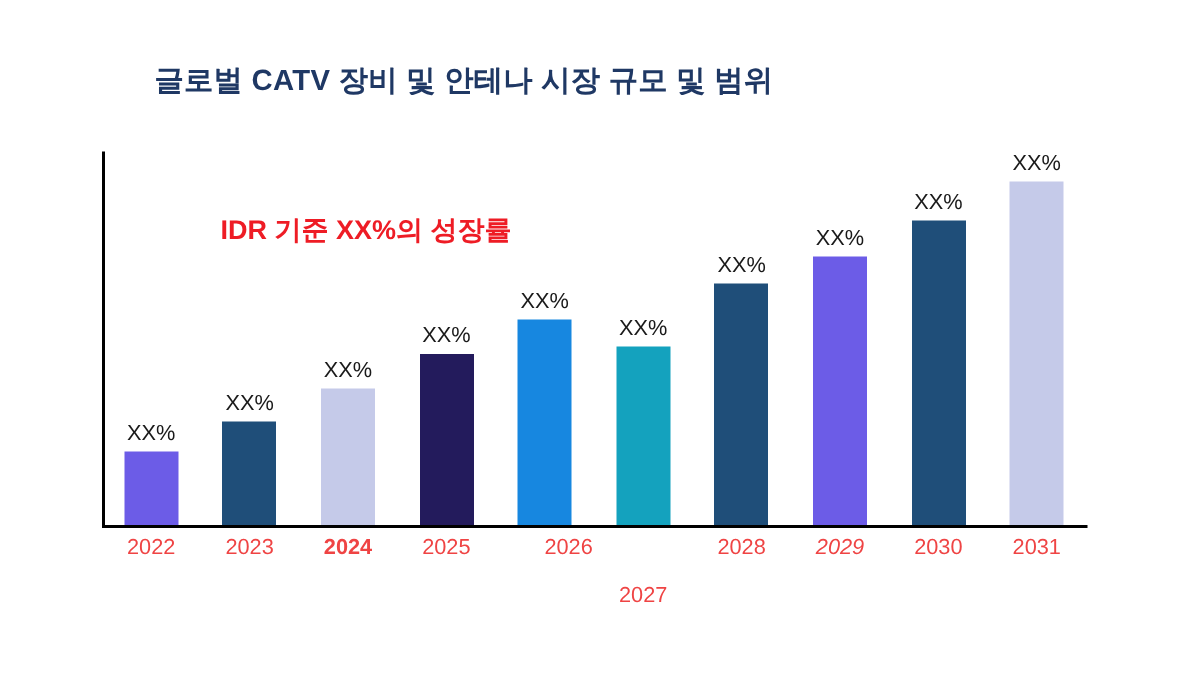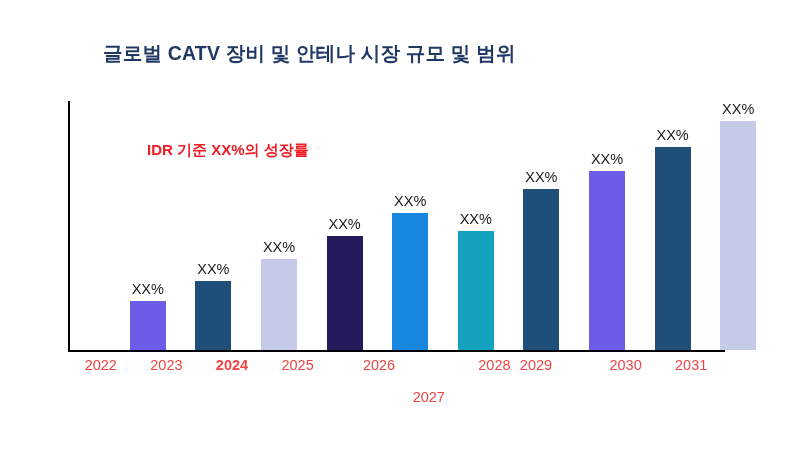--- a/index.html
+++ b/index.html
@@ -63,21 +63,20 @@
 
   
   .bar {
     position: absolute;
     bottom: 0;
   }
   .bar-group {
     position: absolute;
     top: 0;
     height: 100%;
-    margin-left: 47px;
   }
   .bar-value-label {
     position: absolute;
     width: 100%;
     text-align: center;
     font-size: 14.5px;
     color: #1a1a1a;
     white-space: nowrap;
   }
 
@@ -89,21 +88,21 @@
     text-align: center;
     font-size: 14.5px;
     color: #ef4444;
   }
 
   
   .growth-annotation {
     position: absolute;
     left: 147px;
     top: 141px;
-    font-size: 15px;
+    font-size: 18px;
     font-weight: 700;
     color: #ee1c25;
     white-space: nowrap;
   }
 
   
   .source-note {
     position: absolute;
     left: 249px;
     top: 386px;
@@ -169,16 +168,16 @@
   <div class="growth-annotation">IDR 기준 XX%의 성장률</div>
 
 
 <div class="x-tick" style="left: 68.8px;">2022</div>
     <div class="x-tick" style="left: 134.4px;">2023</div>
     <div class="x-tick" style="left: 200px; font-weight: bold;">2024</div>
     <div class="x-tick" style="left: 265.6px;">2025</div>
     <div class="x-tick" style="left: 331.2px; text-align: right;">2026</div>
     <div class="x-tick" style="left: 396.8px; margin-top: 32px;">2027</div>
     <div class="x-tick" style="left: 462.4px;">2028</div>
-    <div class="x-tick" style="left: 504px;">2029</div>
+    <div class="x-tick" style="left: 528px; font-style: italic;">2029</div>
     <div class="x-tick" style="left: 593.6px;">2030</div>
     <div class="x-tick" style="left: 659.2px;">2031</div>
   </div>
 
 </body></html>

